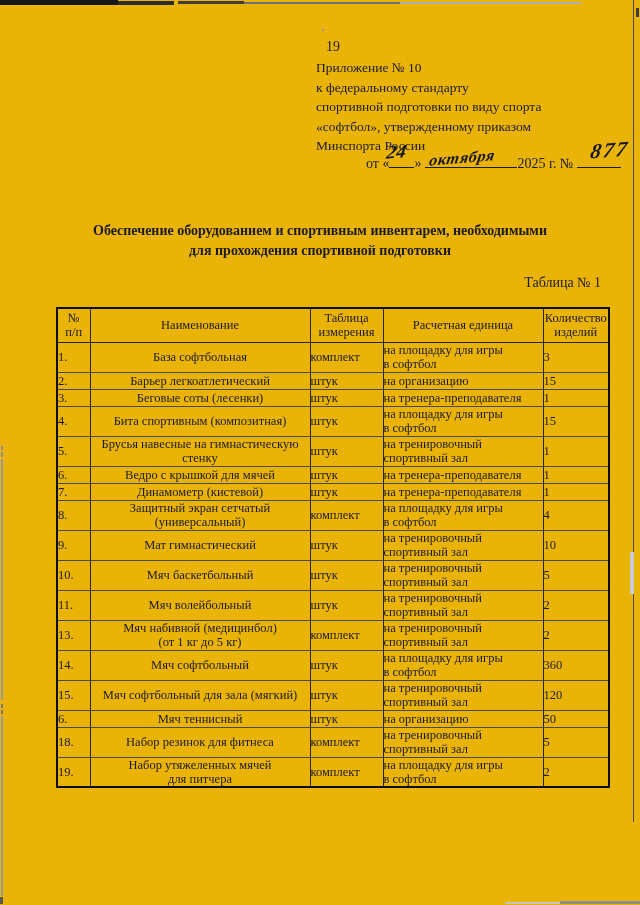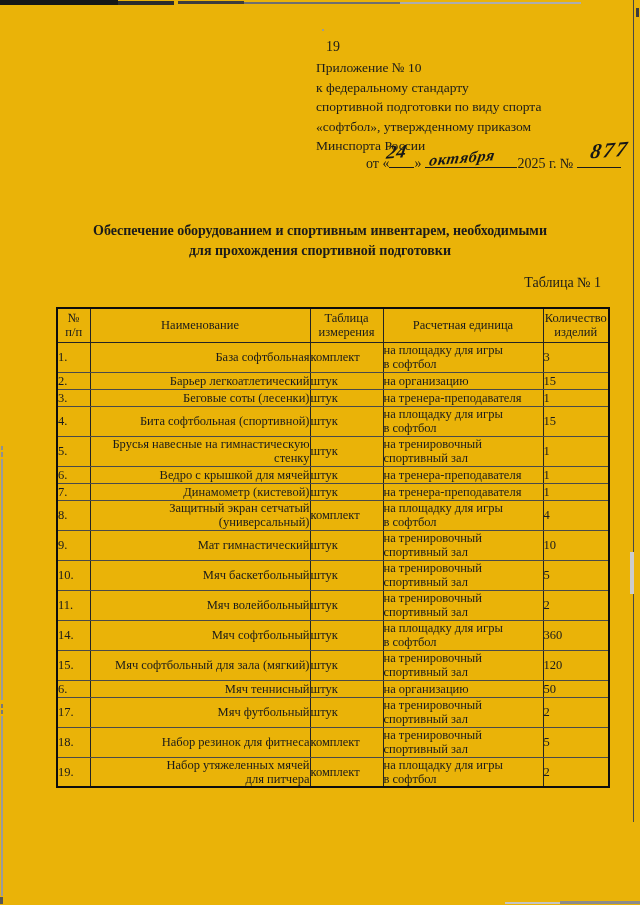--- a/index.html
+++ b/index.html
@@ -65,21 +65,21 @@
     white-space:pre-line;
     vertical-align:middle;
     font-size:12.5px;line-height:14px;
     overflow:hidden;
   }
   .equip-table thead tr{height:34px;}
   .equip-table th{font-weight:normal;text-align:center;line-height:14.5px;border-bottom-color:#242424;}
   .equip-table tr.h1{height:17px;}
   .equip-table tr.h2{height:30px;}
   .c-num{text-align:left;padding-left:2px;}
-  .c-name{text-align:right;padding-left:3px;}
+  .c-name{text-align:center;padding-left:3px;}
   .c-unit,.c-calc,.c-qty{text-align:left;}
   .c-qty{font-size:13px;}
   
   .art{position:absolute;pointer-events:none;}
   .art-top1{left:0;top:0;width:118px;height:5px;background:#171717;}
   .art-top2{left:118px;top:1px;width:56px;height:4px;background:#2c2c2c;}
   .art-top3{left:178px;top:1px;width:66px;height:3px;background:#3d3d3d;}
   .art-top4{left:244px;top:2px;width:156px;height:2px;background:#6f6f6f;}
   .art-top5{left:400px;top:2px;width:181px;height:2px;background:#adadad;}
   .art-tr-tick{left:636px;top:8px;width:3px;height:9px;background:#3c3c3c;}
@@ -165,21 +165,21 @@
     <tr class="h1">
       <td class="c-num">3.</td>
       <td class="c-name">Беговые соты (лесенки)</td>
       <td class="c-unit">штук</td>
       <td class="c-calc">на тренера-преподавателя</td>
       <td class="c-qty">1</td>
     </tr>
 
     <tr class="h2">
       <td class="c-num">4.</td>
-      <td class="c-name">Бита софтбольная (спортивной)</td>
+      <td class="c-name">Бита спортивным (композитная)</td>
       <td class="c-unit">штук</td>
       <td class="c-calc">на площадку для игры
 в софтбол</td>
       <td class="c-qty">15</td>
     </tr>
 
     <tr class="h2">
       <td class="c-num">5.</td>
       <td class="c-name">Брусья навесные на гимнастическую
 стенку</td>
@@ -236,20 +236,29 @@
     <tr class="h2">
       <td class="c-num">11.</td>
       <td class="c-name">Мяч волейбольный</td>
       <td class="c-unit">штук</td>
       <td class="c-calc">на тренировочный
 спортивный зал</td>
       <td class="c-qty">2</td>
     </tr>
 
 
+    <tr class="h2">
+      <td class="c-num">13.</td>
+      <td class="c-name">Мяч набивной (медицинбол)
+(от 1 кг до 5 кг)</td>
+      <td class="c-unit">комплект</td>
+      <td class="c-calc">на тренировочный
+спортивный зал</td>
+      <td class="c-qty">2</td>
+    </tr>
 
     <tr class="h2">
       <td class="c-num">14.</td>
       <td class="c-name">Мяч софтбольный</td>
       <td class="c-unit">штук</td>
       <td class="c-calc">на площадку для игры
 в софтбол</td>
       <td class="c-qty">360</td>
     </tr>
 
@@ -263,28 +272,20 @@
     </tr>
 
     <tr class="h1">
       <td class="c-num">6.</td>
       <td class="c-name">Мяч теннисный</td>
       <td class="c-unit">штук</td>
       <td class="c-calc">на организацию</td>
       <td class="c-qty">50</td>
     </tr>
 
-    <tr class="h2">
-      <td class="c-num">17.</td>
-      <td class="c-name">Мяч футбольный</td>
-      <td class="c-unit">штук</td>
-      <td class="c-calc">на тренировочный
-спортивный зал</td>
-      <td class="c-qty">2</td>
-    </tr>
 
     <tr class="h2">
       <td class="c-num">18.</td>
       <td class="c-name">Набор резинок для фитнеса</td>
       <td class="c-unit">комплект</td>
       <td class="c-calc">на тренировочный
 спортивный зал</td>
       <td class="c-qty">5</td>
     </tr>
 

